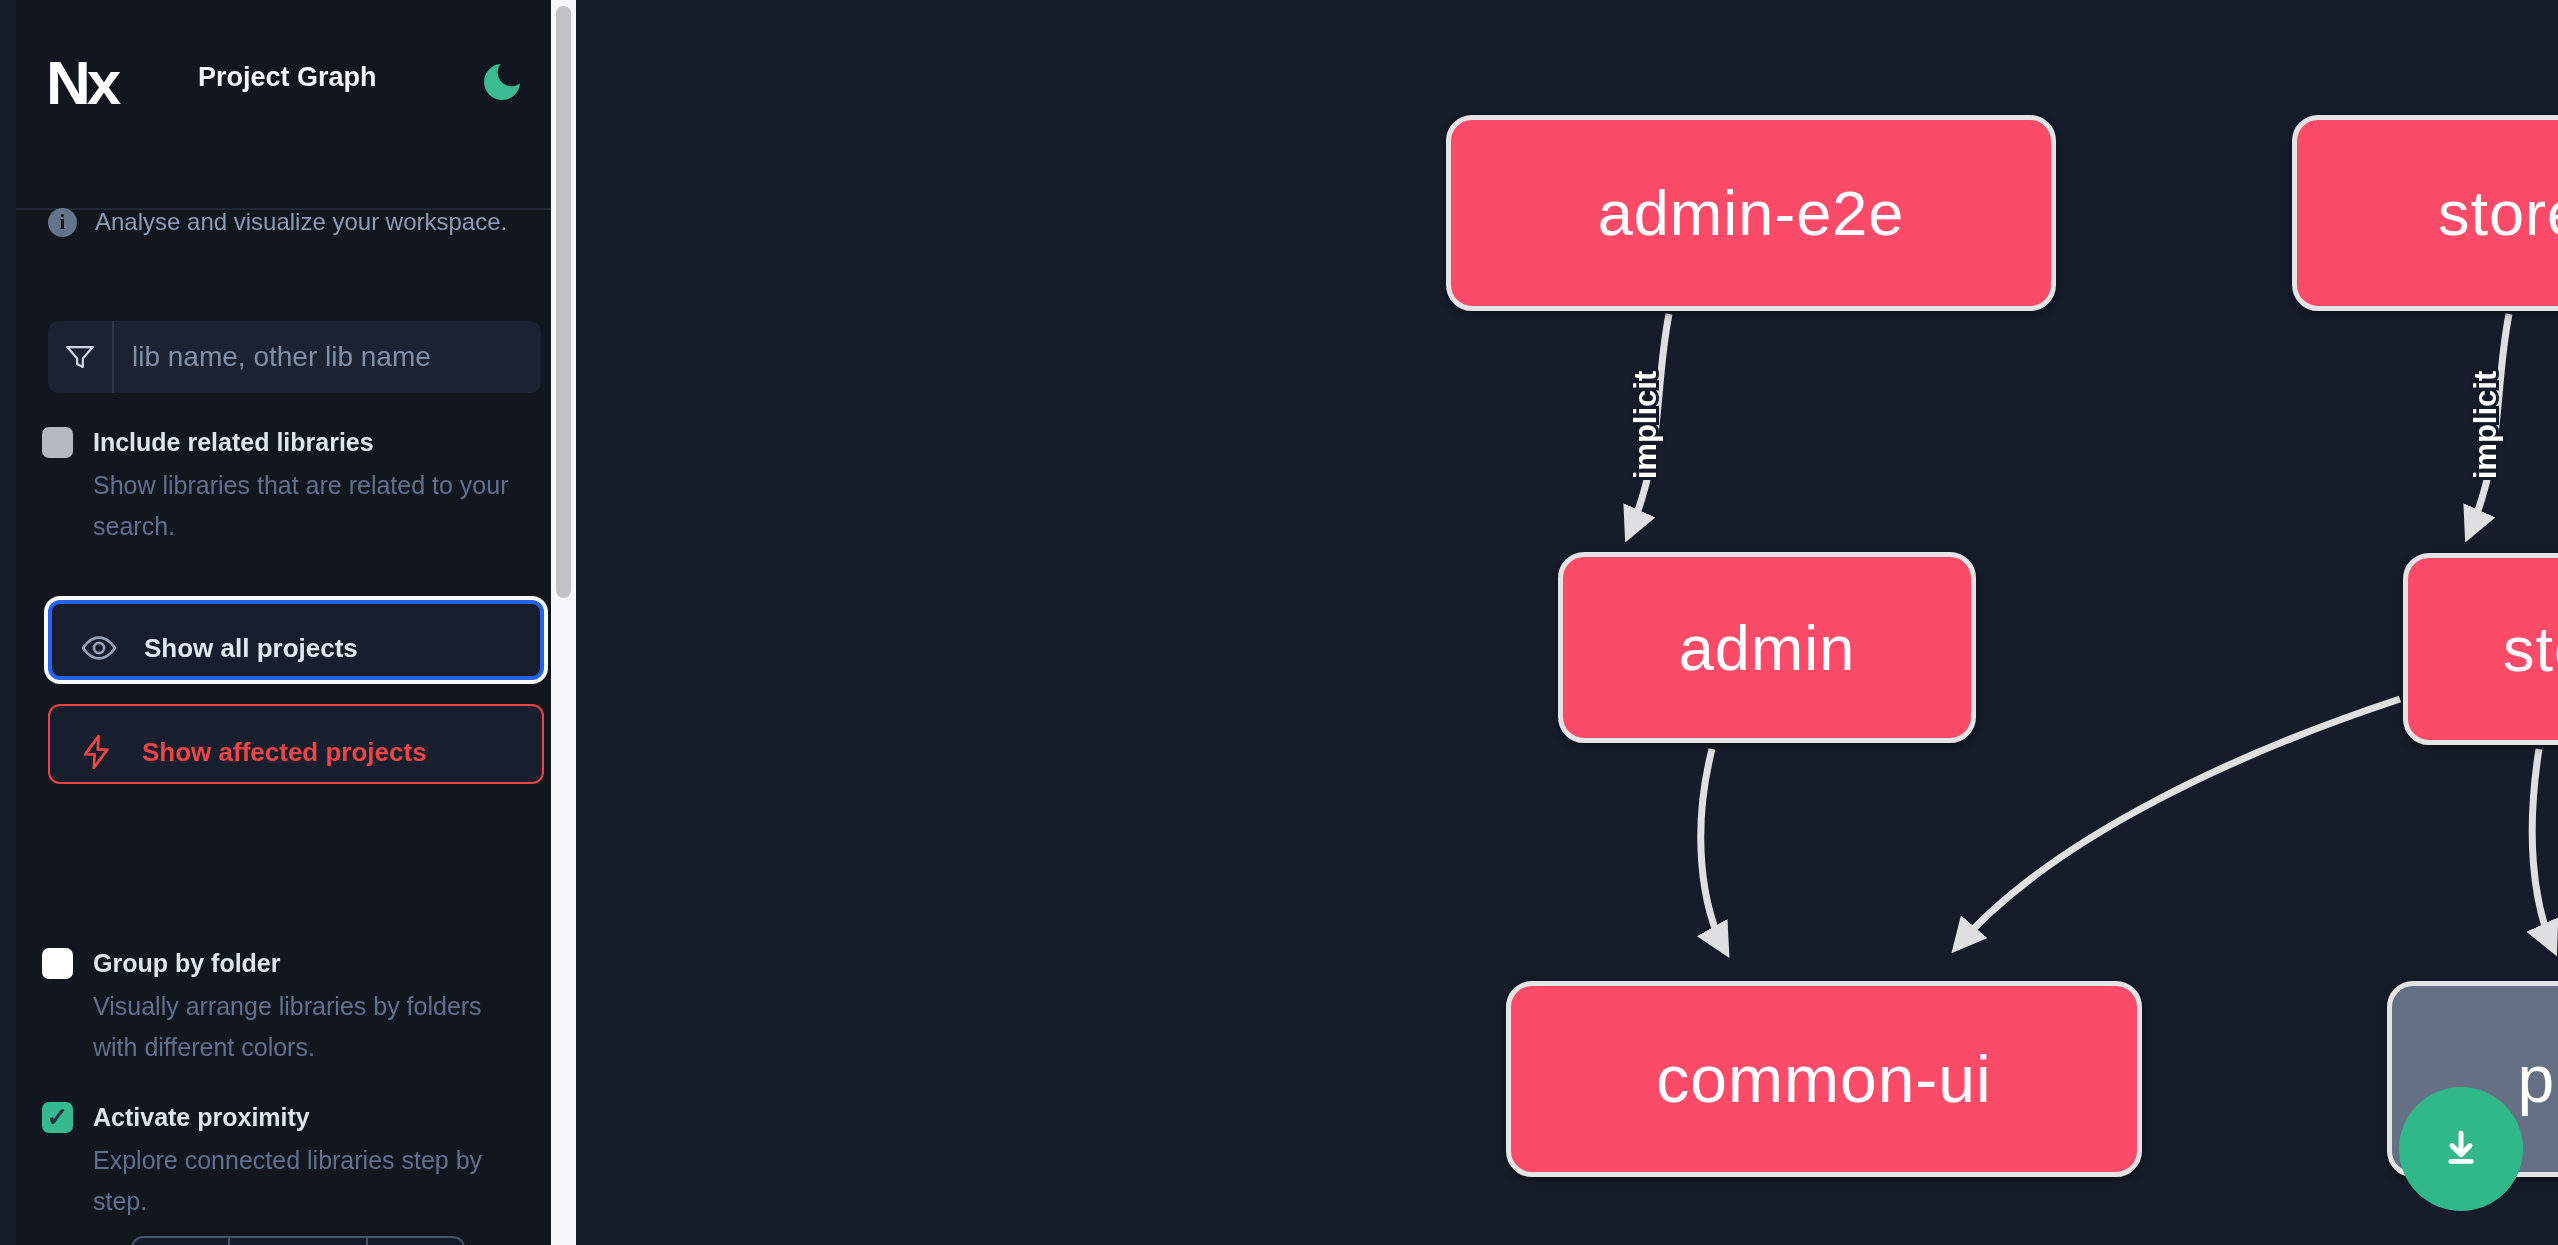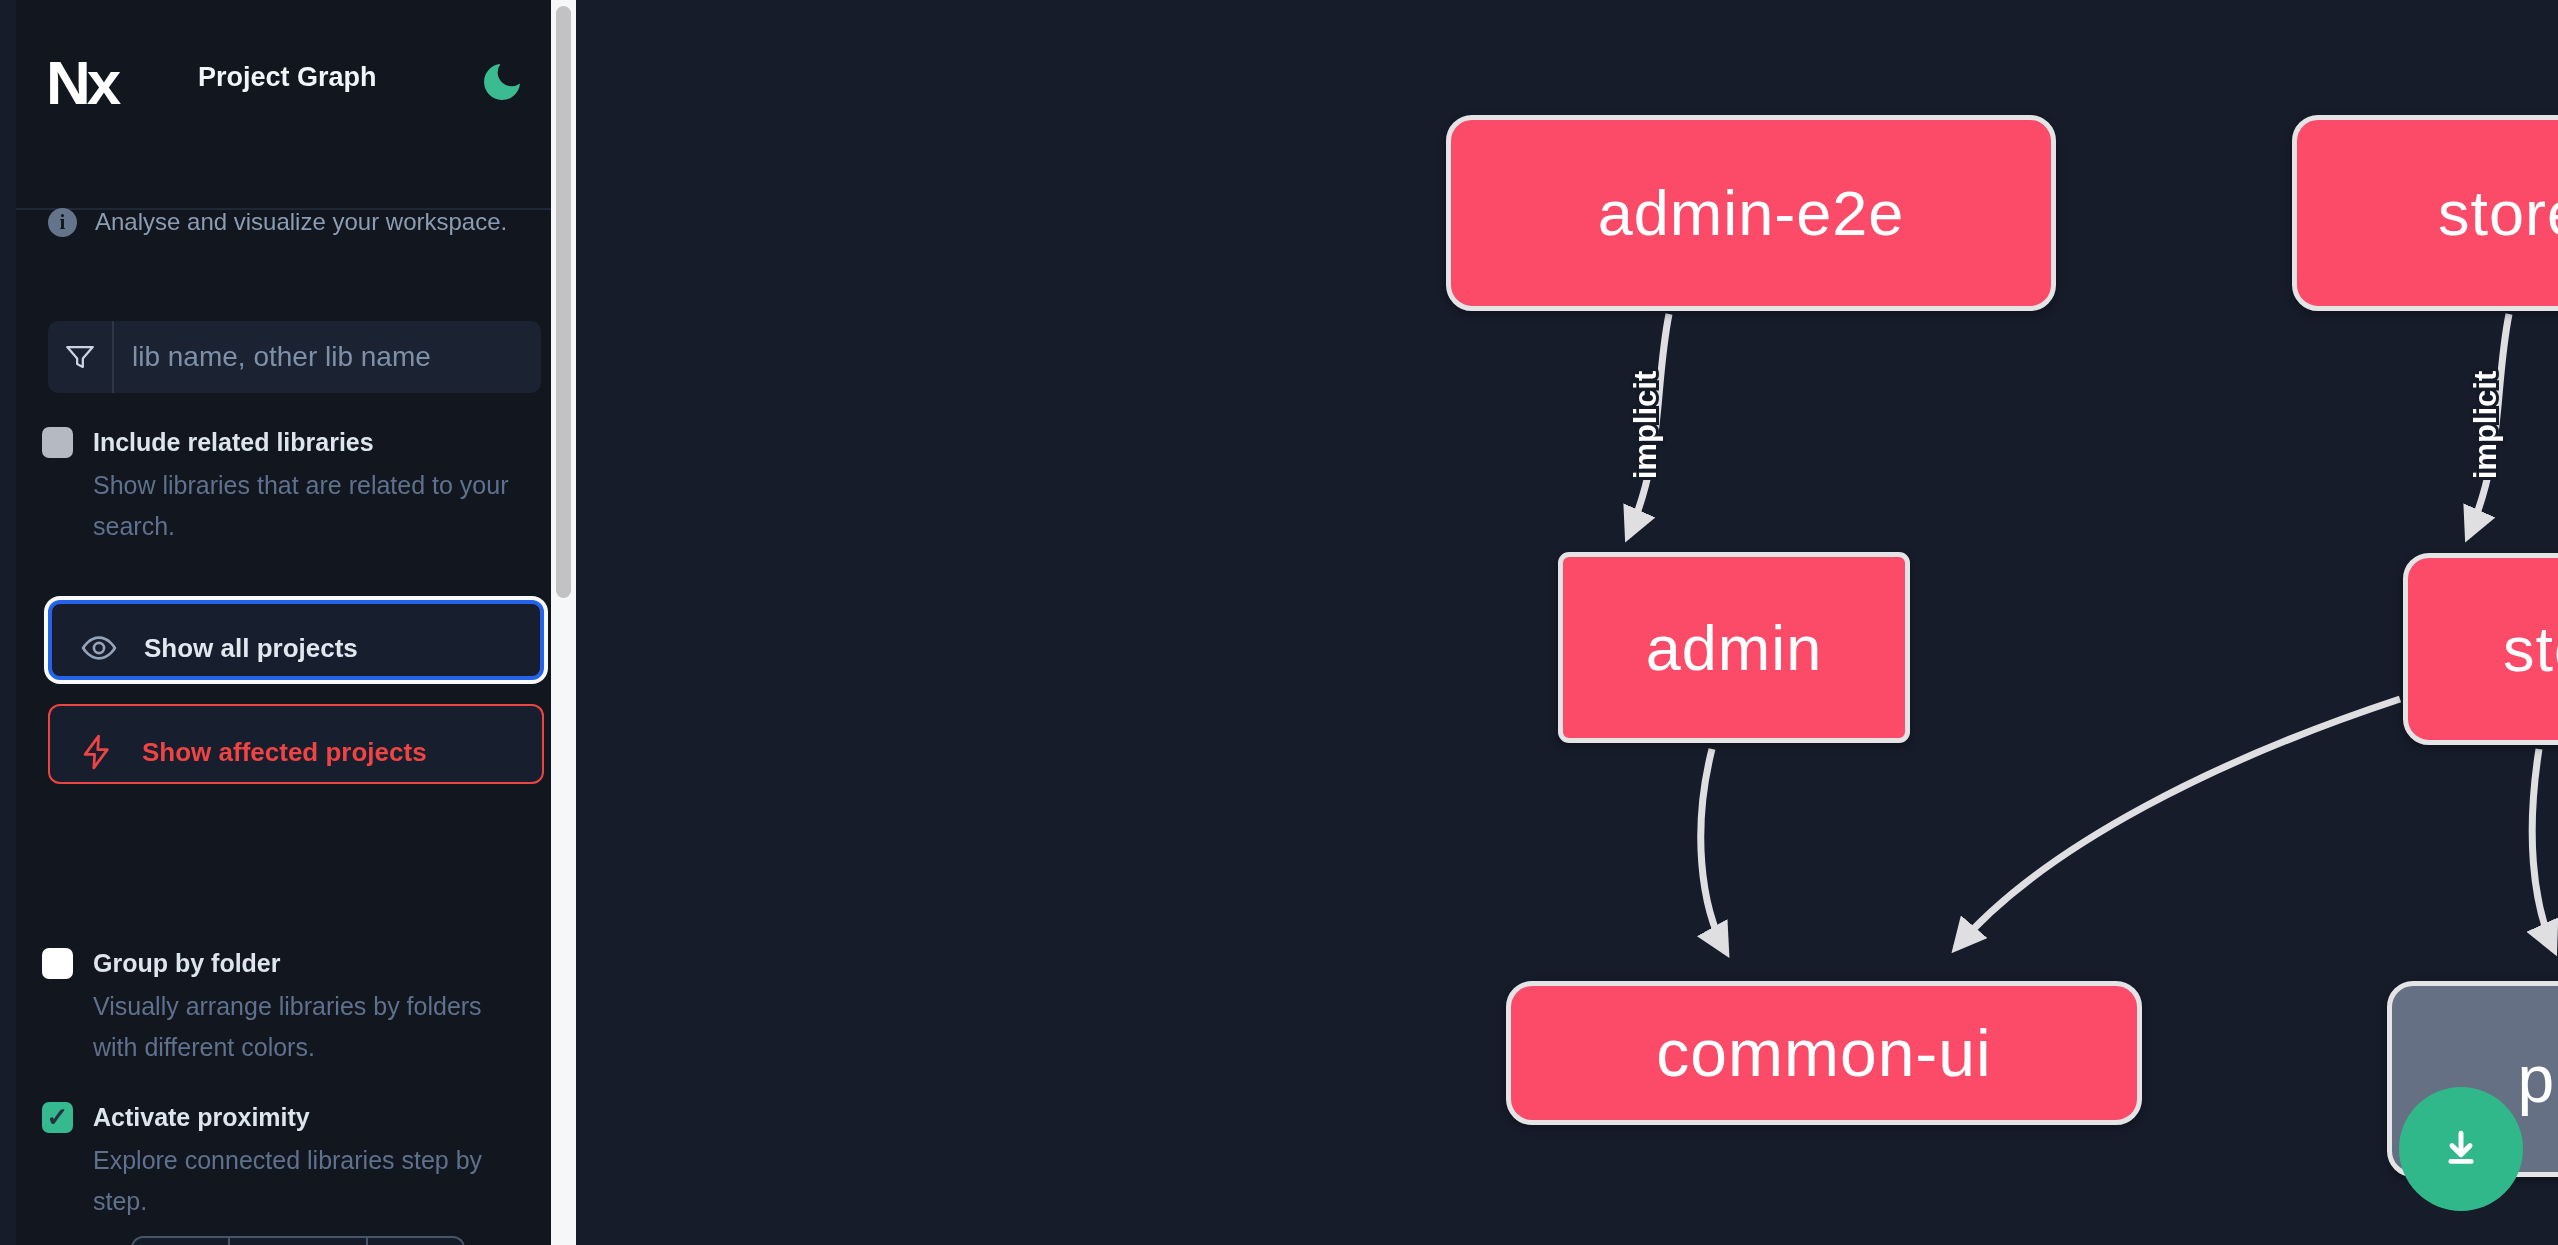--- a/index.html
+++ b/index.html
@@ -95,23 +95,23 @@
       <path d="M 1933 314 C 1918 390, 1928 455, 1892 536" fill="none" stroke="#dfdfe2" stroke-width="7" marker-end="url(#arrow)"></path>
       <path d="M 1136 749 C 1116 828, 1124 906, 1150 952" fill="none" stroke="#dfdfe2" stroke-width="7" marker-end="url(#arrow)"></path>
       <path d="M 1824 699 C 1645 758, 1468 845, 1380 948" fill="none" stroke="#dfdfe2" stroke-width="7" marker-end="url(#arrow)"></path>
       <path d="M 1963 749 C 1950 832, 1956 902, 1978 950" fill="none" stroke="#dfdfe2" stroke-width="7" marker-end="url(#arrow)"></path>
       <text class="edge-label" transform="translate(1080,425) rotate(-90)" text-anchor="middle">implicit</text>
       <text class="edge-label" transform="translate(1920,425) rotate(-90)" text-anchor="middle">implicit</text>
     </svg>
 
     <div class="node pink" style="left:870px;top:115px;width:610px;height:196px;">admin-e2e</div>
     <div class="node pink" style="left:1716px;top:115px;width:567px;height:196px;">store-e2e</div>
-    <div class="node pink" style="left:982px;top:552px;width:352px;height:191px;border-radius:11px;">admin</div>
+    <div class="node pink" style="left:982px;top:552px;width:418px;height:191px;">admin</div>
     <div class="node pink" style="left:1827px;top:553px;width:345px;height:192px;">store</div>
-    <div class="node pink" style="left:930px;top:981px;width:636px;height:144px;font-size:66px;">common-ui</div>
+    <div class="node pink" style="left:930px;top:981px;width:636px;height:196px;font-size:66px;">common-ui</div>
     <div class="node gray" style="left:1811px;top:981px;width:522px;height:196px;font-size:66px;">products</div>
   </div>
 
   <div class="sidebar">
 
     <div class="sb-header">
       <div class="nx-logo">Nx</div>
       <div class="app-title">Project Graph</div>
       <div class="theme-toggle">
         <svg width="48" height="48" viewBox="0 0 24 24">

